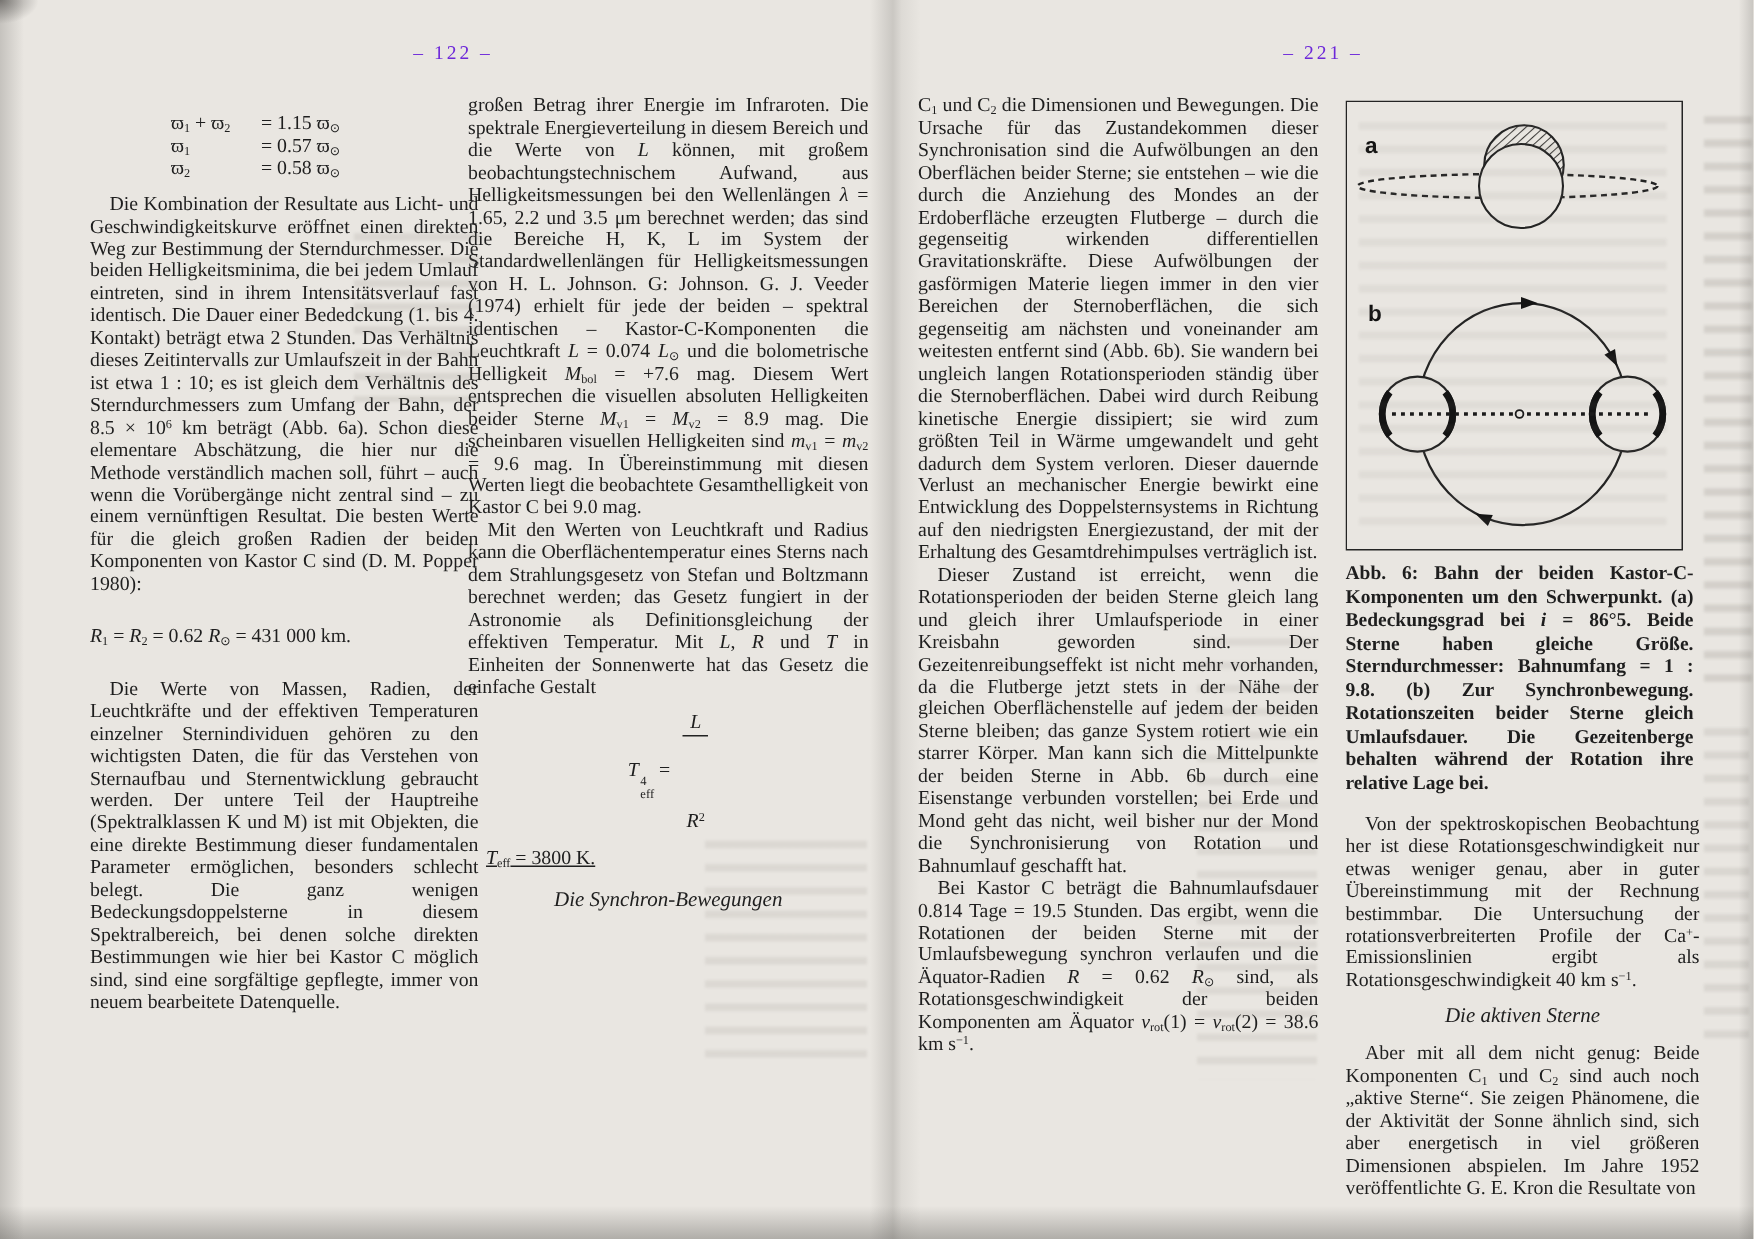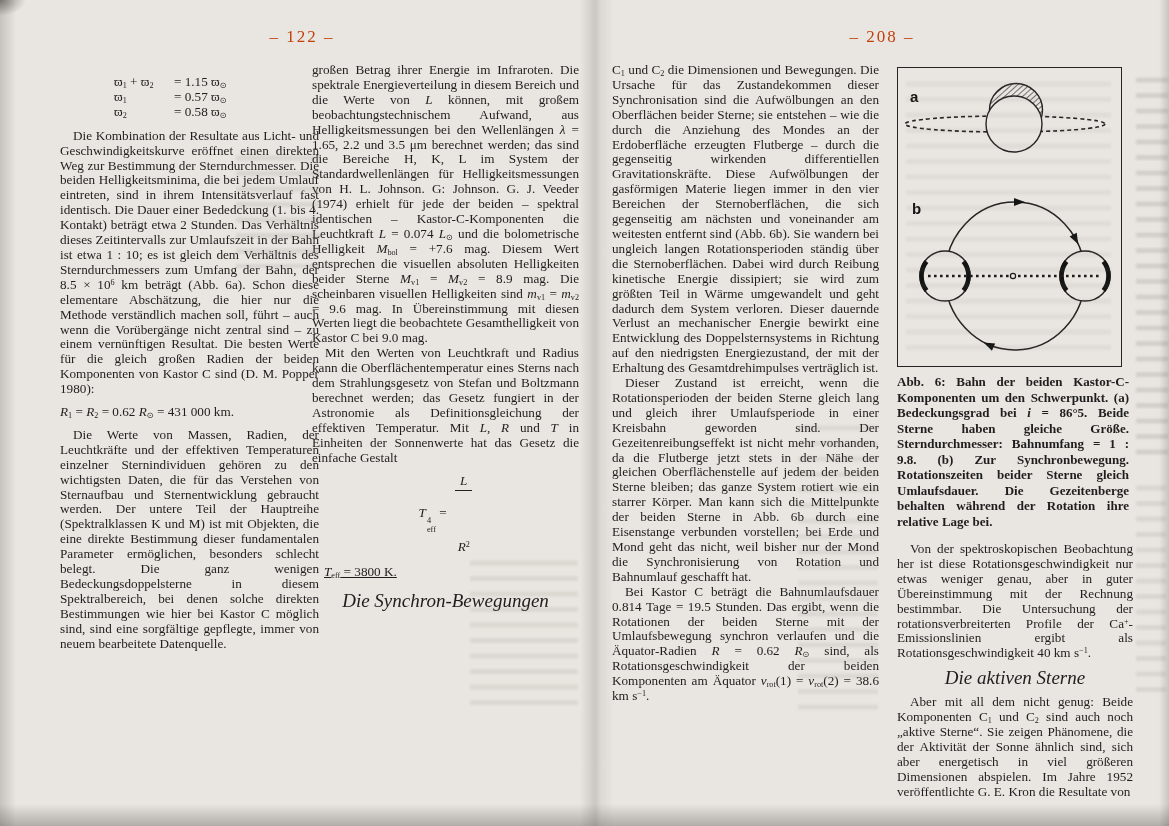--- a/index.html
+++ b/index.html
@@ -21,61 +21,61 @@
     background:linear-gradient(to left, rgba(70,68,64,.20), rgba(70,68,64,0));}
   .cornersmudge{position:absolute;left:0;top:0;width:26px;height:16px;pointer-events:none;
     background:radial-gradient(ellipse at 0 0, rgba(40,38,36,.5), rgba(40,38,36,0) 70%);}
   .bleed{position:absolute;pointer-events:none;filter:blur(1.1px);opacity:.45;
     background:repeating-linear-gradient(to bottom,
       rgba(0,0,0,0) 0px, rgba(0,0,0,0) 5px,
       rgba(120,114,106,.30) 6px, rgba(120,114,106,.30) 10px,
       rgba(0,0,0,0) 11px, rgba(0,0,0,0) 15.5px);}
 
   .pagenum{position:absolute;top:27px;width:140px;text-align:center;
-    font-size:17px;letter-spacing:2px;color:#c2410c;}
+    font-size:13px;letter-spacing:2px;color:#6d28d9;}
   #pn-left{left:232px;}
   #pn-right{left:812px;}
 
   .col{position:absolute;text-align:justify;font-size:13.2px;line-height:14.9px;overflow:hidden;}
   #l-col1{left:60px; top:72px; width:259px; height:748px;font-family:Liberation Serif, serif;}
   #l-col2{left:312px;top:63px; width:267px; height:755px;}
   #r-col1{left:612px;top:63px; width:267px; height:755px;}
   #r-col2{left:897px;top:67px; width:236px; height:752px;}
 
   p{margin:0;text-indent:13px;}
   p.noindent{text-indent:0;}
   sub{font-size:.62em;vertical-align:-0.25em;line-height:0;}
   sup{font-size:.62em;vertical-align:.45em;line-height:0;}
 
   .eq-mass{margin:3px 0 9px 54px;}
   .eq-row{display:flex;}
   .eq-row .lhs{width:60px;}
-  .eq-block{margin:8px 0;text-indent:0;}
+  .eq-block{margin:20px 0;text-indent:0;}
   .eq-center{text-align:center;margin:9px 0 10px;text-indent:0;}
   .eq-indent{margin:2px 0 14px 12px;text-indent:0;text-decoration:underline;}
   .stk{display:inline-flex;flex-direction:column;align-items:flex-start;
     vertical-align:-5px;font-size:8.4px;line-height:1.05;margin-left:1px;}
   .frac{display:inline-block;vertical-align:middle;text-align:center;margin-left:5px;}
   .frac .num{display:block;border-bottom:1px solid #222;padding:0 5px 1px;}
   .frac .den{display:block;padding-top:1px;margin-top:48px;}
 
-  .subhead{text-align:center;font-style:italic;margin:10px 0 9px;text-indent:0;font-size:19px;}
+  .subhead{text-align:center;font-style:italic;margin:10px 0 9px;text-indent:0;font-size:14px;}
 
   .figbox{width:223px;height:298px;border:1.5px solid #242424;position:relative;margin:0;}
   .figcaption{margin-top:7px;font-weight:bold;font-size:13px;line-height:15.5px;
     text-align:justify;width:232px;}
   .plabel{font-family:"Liberation Sans", sans-serif;font-weight:bold;font-size:15px;fill:#111;}
 </style>
 </head>
 <body>
 
 <div class="scan">
 
   <div class="pagenum" id="pn-left">– 122 –</div>
-  <div class="pagenum" id="pn-right">– 208 –</div>
+  <div class="pagenum" id="pn-right">– 221 –</div>
 
   <div class="col" id="l-col1">
     <div class="eq-mass">
       <div class="eq-row">
         <span class="lhs">ϖ<sub>1</sub> + ϖ<sub>2</sub></span>
         <span class="rhs">= 1.15 ϖ<sub>⊙</sub></span>
       </div>
       <div class="eq-row">
         <span class="lhs">ϖ<sub>1</sub></span>
         <span class="rhs">= 0.57 ϖ<sub>⊙</sub></span>

